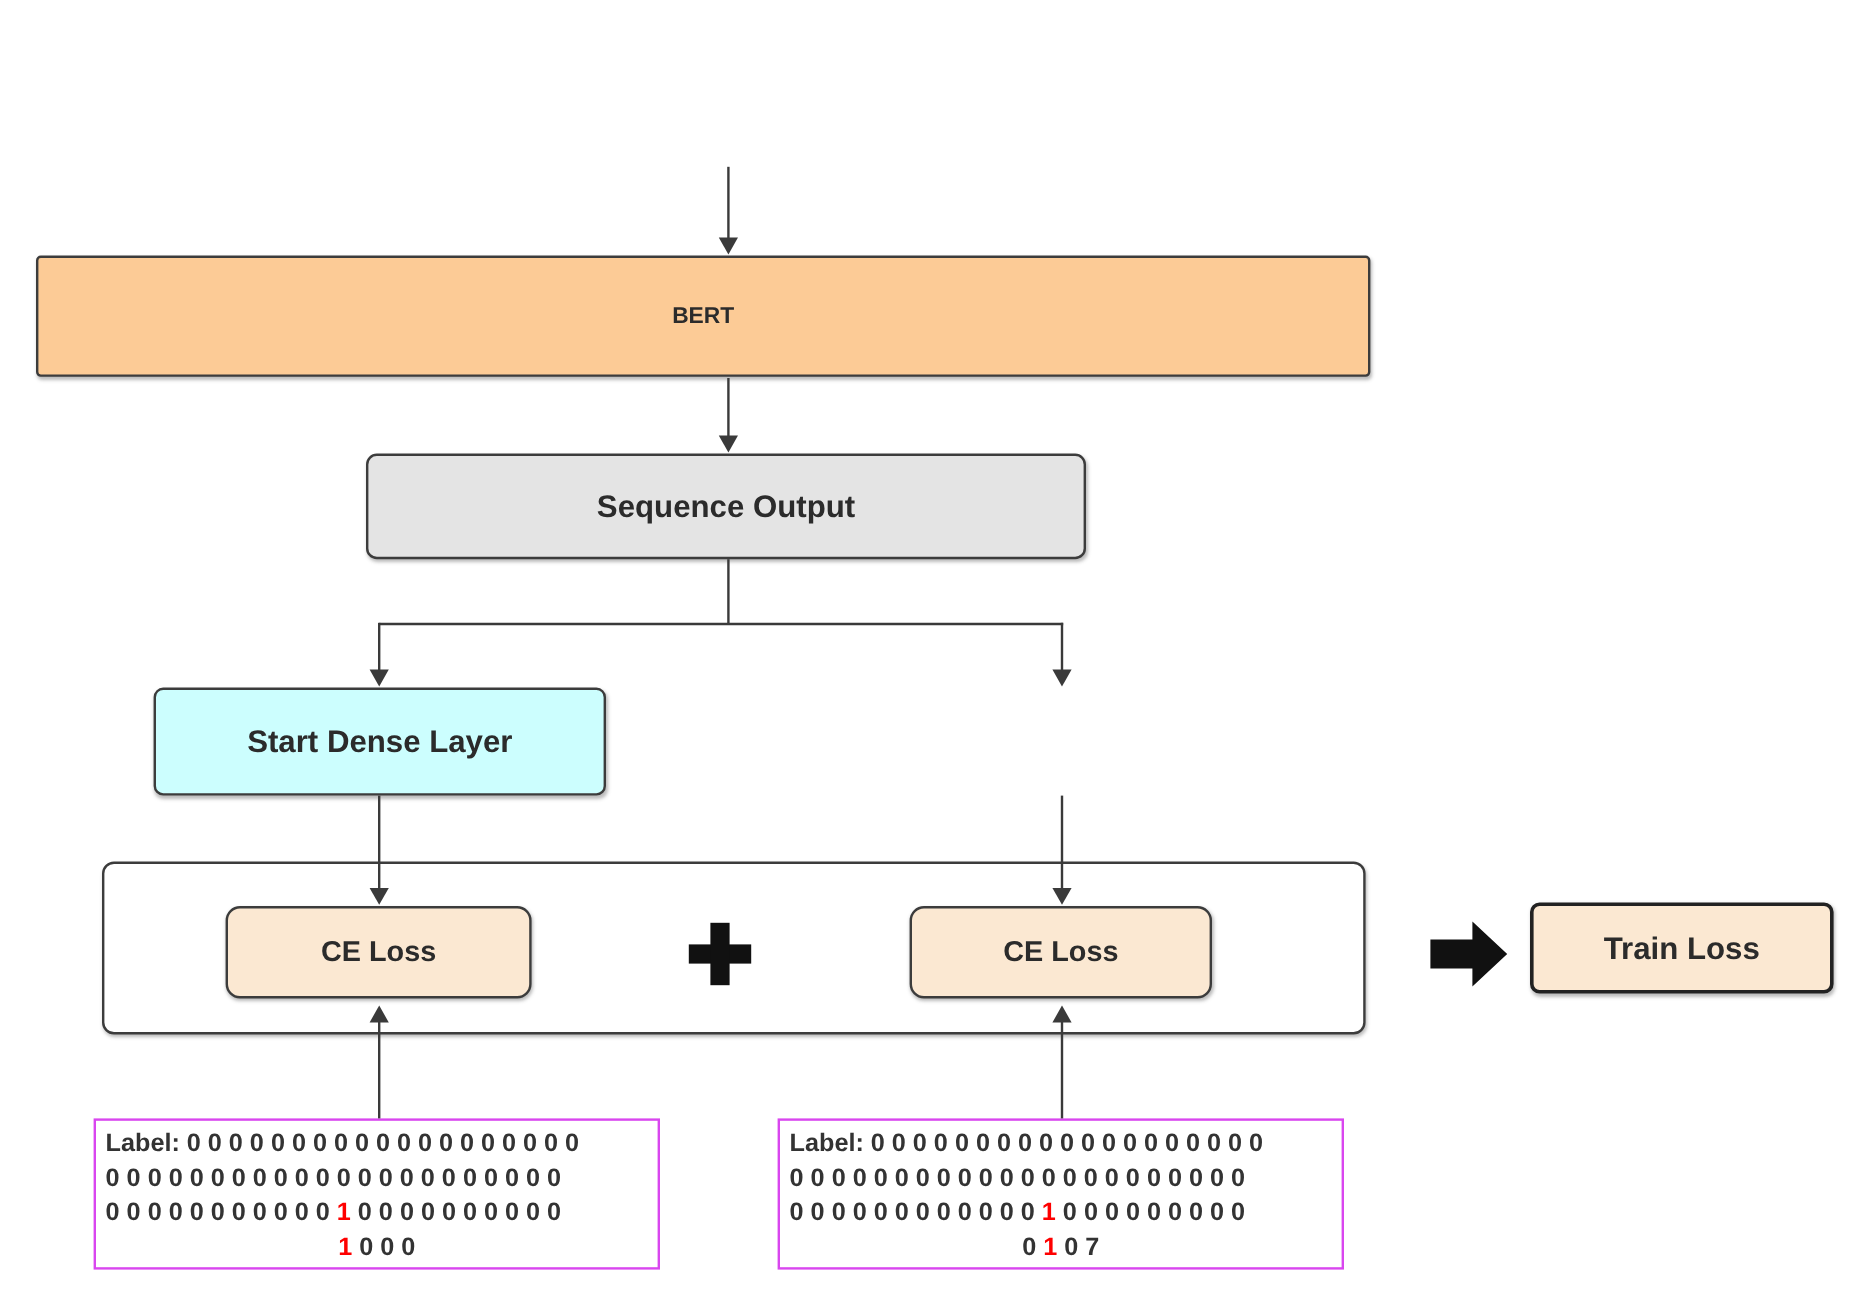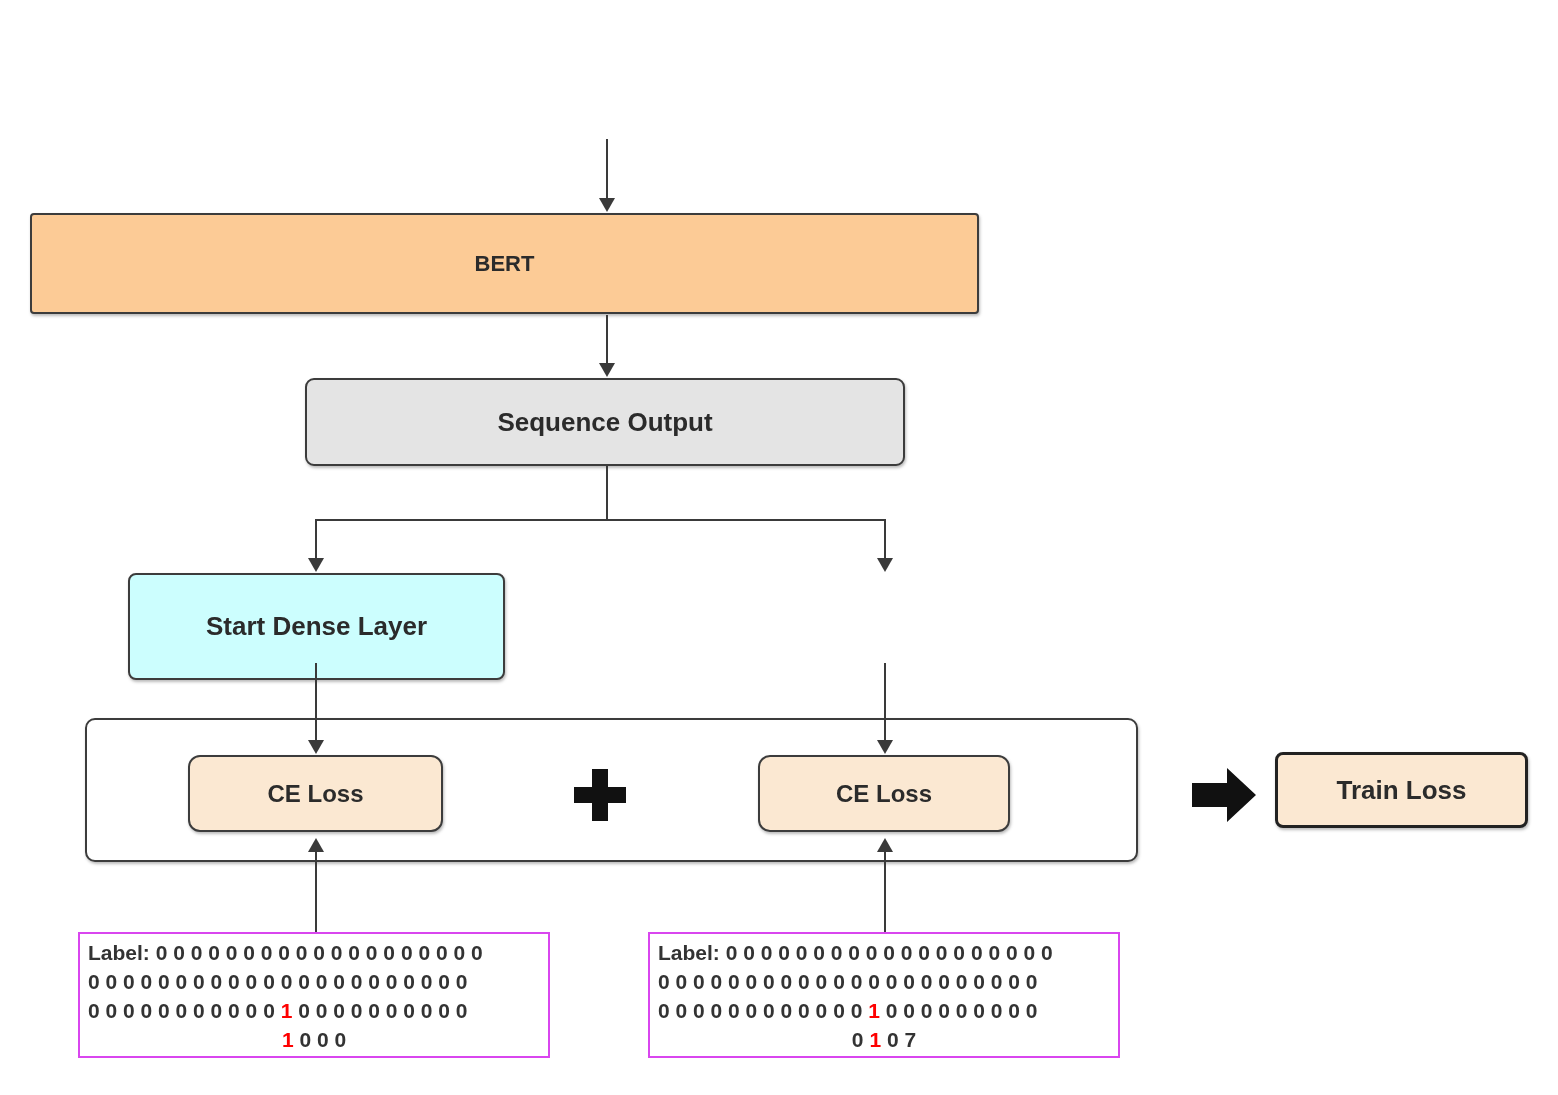--- a/index.html
+++ b/index.html
@@ -19,29 +19,29 @@
   .box{
     position:absolute;display:flex;align-items:center;justify-content:center;
     border:2px solid #3c3c3c;background:#fff;font-weight:bold;color:#2b2b2b;
   }
   .shadow{box-shadow:1px 2px 3px rgba(60,60,60,.35);}
   .input-text-box{
     left:33px;top:33px;width:1147px;height:105px;border-width:3px;
     flex-direction:column;font-size:23px;line-height:34px;text-align:center;
   }
   .bert-box{
-    left:30px;top:213px;width:949px;height:101px;background:var(--bert-fill);
-    border-radius:4px;font-size:22px;
+    left:30px;top:213px;width:1112px;height:101px;background:var(--bert-fill);
+    border-radius:4px;font-size:19px;
   }
   .sequence-box{
     left:305px;top:378px;width:600px;height:88px;background:var(--sequence-fill);
     border-radius:9px;font-size:26px;
   }
   .dense-box{
-    top:573px;width:377px;height:107px;background:var(--dense-fill);
+    top:573px;width:377px;height:90px;background:var(--dense-fill);
     border-radius:8px;font-size:26px;
   }
   .dense-start{left:128px;}
   .dense-end{left:697px;width:376px;}
   .loss-container{
     left:85px;top:718px;width:1053px;height:144px;background:#ffffff;
     border-radius:10px;
   }
   .ce-box{
     top:755px;height:77px;background:var(--loss-fill);border-radius:12px;font-size:24px;

